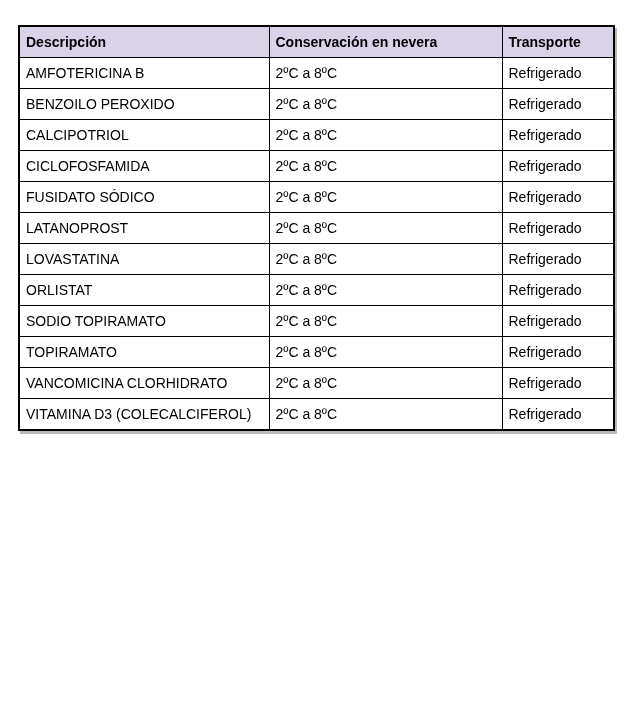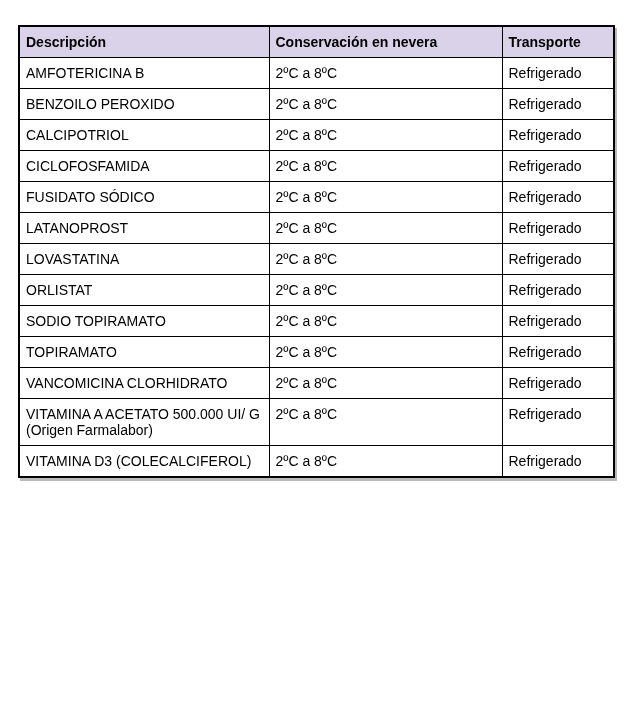--- a/index.html
+++ b/index.html
@@ -113,24 +113,19 @@
           <td>TOPIRAMATO</td>
           <td>2ºC a 8ºC</td>
           <td>Refrigerado</td>
         </tr>
         <tr>
           <td>VANCOMICINA CLORHIDRATO</td>
           <td>2ºC a 8ºC</td>
           <td>Refrigerado</td>
         </tr>
         <tr>
-          <td>VITAMINA A ACETATO 500.000 UI/ G (Origen Farmalabor)</td>
-          <td>2ºC a 8ºC</td>
-          <td>Refrigerado</td>
-        </tr>
-        <tr>
           <td>VITAMINA D3 (COLECALCIFEROL)</td>
           <td>2ºC a 8ºC</td>
           <td>Refrigerado</td>
         </tr>
       </tbody>
   </table>
 </div>
 
 </body></html>

